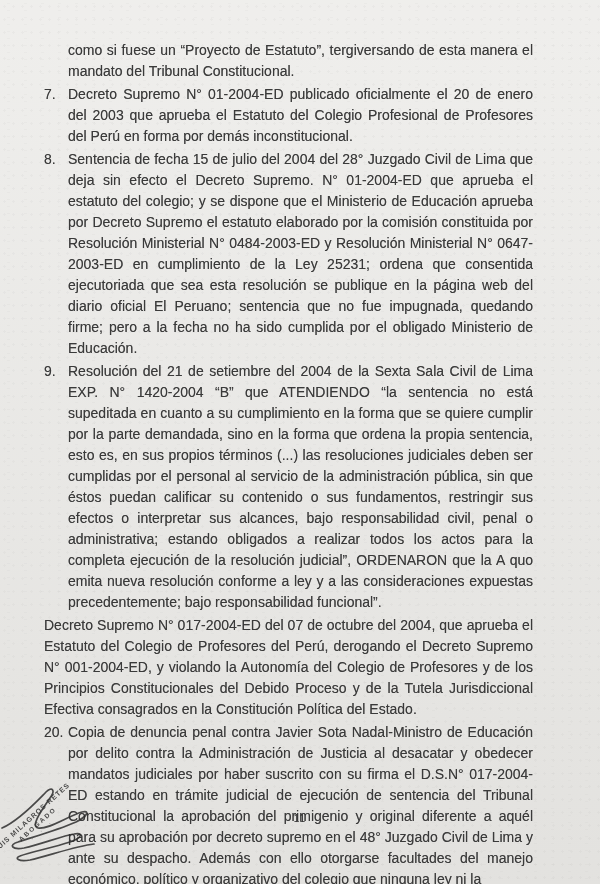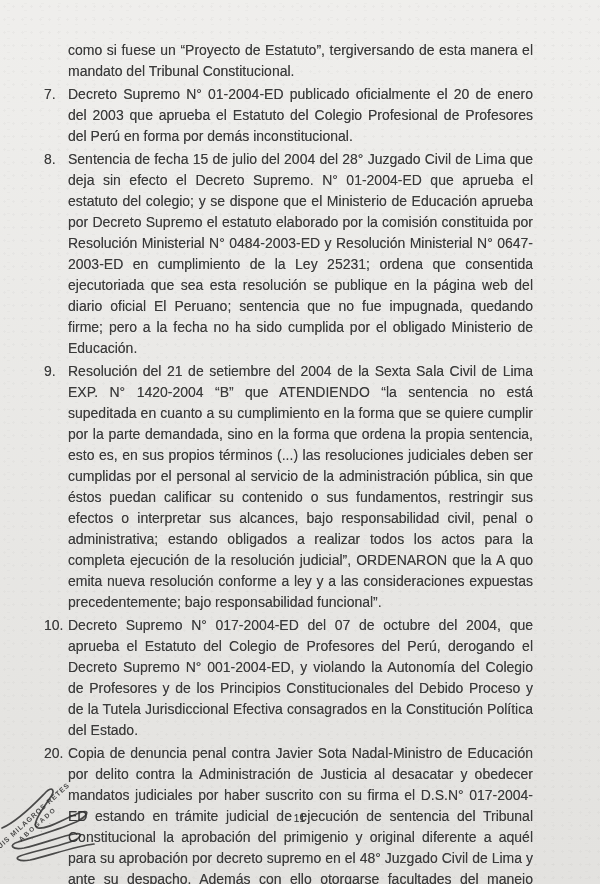--- a/index.html
+++ b/index.html
@@ -106,21 +106,20 @@
       <span class="num">8.</span>
       <div class="txt">Sentencia de fecha 15 de julio del 2004 del 28° Juzgado Civil de Lima que deja sin efecto el Decreto Supremo. N° 01-2004-ED que aprueba el estatuto del colegio; y se dispone que el Ministerio de Educación aprueba por Decreto Supremo el estatuto elaborado por la comisión constituida por Resolución Ministerial N° 0484-2003-ED y Resolución Ministerial N° 0647-2003-ED en cumplimiento de la Ley 25231; ordena que consentida ejecutoriada que sea esta resolución se publique en la página web del diario oficial El Peruano; sentencia que no fue impugnada, quedando firme; pero a la fecha no ha sido cumplida por el obligado Ministerio de Educación.</div>
     </div>
 
     <div class="item">
       <span class="num">9.</span>
       <div class="txt">Resolución del 21 de setiembre del 2004 de la Sexta Sala Civil de Lima EXP. N° 1420-2004 “B” que ATENDIENDO  “la sentencia no está supeditada en cuanto a su cumplimiento en la forma que se quiere cumplir por la parte demandada, sino en la forma que ordena la propia sentencia, esto es, en sus propios términos (...) las resoluciones judiciales deben ser cumplidas por el personal al servicio de la administración pública, sin que éstos puedan calificar su contenido o sus fundamentos, restringir sus efectos o interpretar sus alcances, bajo responsabilidad civil, penal o administrativa; estando obligados a realizar todos los actos para la completa ejecución de la resolución judicial”, ORDENARON que la A quo emita nueva resolución conforme a ley y a las consideraciones expuestas precedentemente; bajo responsabilidad funcional”.</div>
     </div>
 
     <div class="item">
-      <span class="num">10.</span>
       <div class="txt">Decreto Supremo N° 017-2004-ED del 07 de octubre del 2004, que aprueba el Estatuto del Colegio de Profesores del Perú, derogando el Decreto Supremo N° 001-2004-ED, y violando la Autonomía del Colegio de Profesores y de los Principios Constitucionales del Debido Proceso y de la Tutela Jurisdiccional Efectiva consagrados en la Constitución Política del Estado.</div>
     </div>
 
     <div class="item">
       <span class="num">20.</span>
       <div class="txt">Copia de denuncia penal contra Javier Sota Nadal-Ministro de Educación por delito contra la Administración de Justicia al desacatar y obedecer mandatos judiciales por haber suscrito con su firma el D.S.N° 017-2004-ED estando en trámite judicial de ejecución de sentencia del Tribunal Constitucional la aprobación del primigenio y original diferente a aquél para su aprobación  por decreto supremo en el 48° Juzgado Civil de Lima y ante su despacho. Además con  ello otorgarse facultades del manejo económico, político y organizativo del colegio que ninguna ley ni la</div>
     </div>
 
   </div>
 

